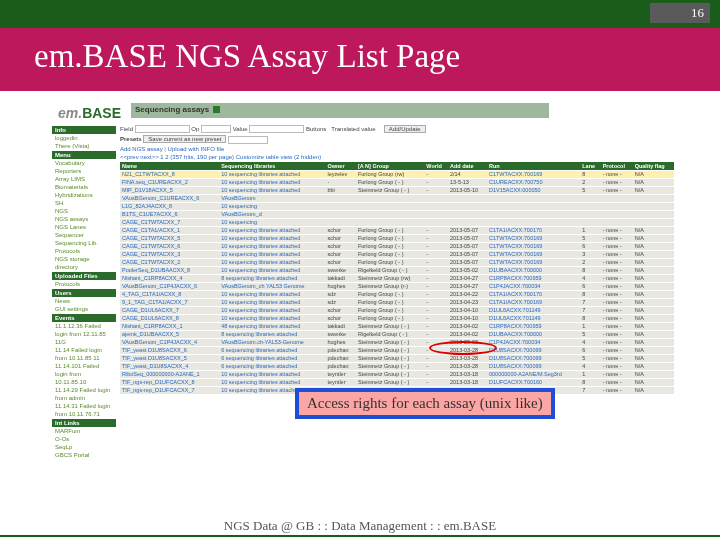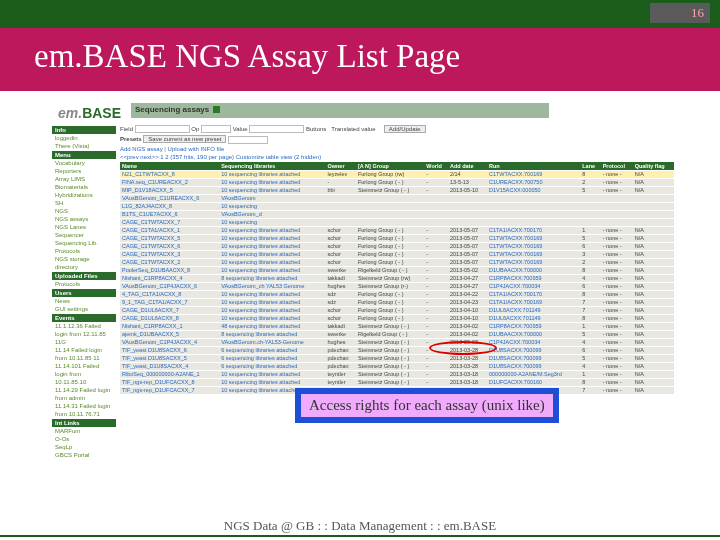--- a/index.html
+++ b/index.html
@@ -1,19 +1,19 @@
 <!DOCTYPE html>
 <html><head>
 <meta charset="utf-8">
 <style>
   * { margin: 0; padding: 0; box-sizing: border-box; }
   body { width: 720px; height: 540px; font-family: "Times New Roman", serif; background: #fff; overflow: hidden; position: relative; }
   .slide { width: 720px; height: 540px; position: relative; }
   .topbar { width: 100%; height: 28px; background: #1a5d1a; position: relative; }
-  .pagenum-box { position: absolute; right: 10px; top: 3px; width: 60px; height: 20px; background: #5a5a5a; color: #fca5a5; text-align: right; padding-right: 6px; font-size: 13px; line-height: 20px; }
+  .pagenum-box { position: absolute; right: 10px; top: 3px; width: 60px; height: 20px; background: #5a5a5a; color: #ffffff; text-align: right; padding-right: 6px; font-size: 13px; line-height: 20px; }
   .titlebar { background: #be185d; color: #fff; font-size: 33px; padding: 10px 34px 16px 34px; font-weight: normal; }
   .gap { height: 8px; background: #fff; }
 
   .emb { padding: 4px 46px 4px 52px; font-family: Verdana, Arial, sans-serif; font-size: 7px; position: relative; }
   .emb-logo { font-size: 14px; font-weight: bold; color: #333; display: inline-block; padding: 2px 6px; }
   .emb-logo .em { color: #888; font-style: italic; }
   .emb-logo .base { color: #2a6a2a; }
   .emb-head { display: inline-block; background: #9db89d; width: 418px; height: 15px; vertical-align: top; margin-left: 2px; color: #333; font-size: 8px; font-weight: bold; padding: 2px 4px; }
   .emb-head .dot { display: inline-block; width: 7px; height: 7px; background: #2a7a2a; margin-left: 4px; vertical-align: middle; }
 
@@ -28,21 +28,21 @@
   .filterrow .btn { display: inline-block; background: #eee; border: 1px solid #aaa; padding: 0 4px; font-size: 6px; }
   .hint { font-size: 6px; color: #6a9a3a; margin-bottom: 2px; }
   .hint .lnk { color: #2a6ac0; }
 
   table.tbl { border-collapse: collapse; width: 100%; font-size: 5.5px; }
   .tbl th { background: #2a6a2a; color: #fff; text-align: left; padding: 1px 2px; font-weight: bold; }
   .tbl td { background: #e8e8e0; padding: 0.5px 2px; color: #444; border-top: 1px solid #fff; white-space: nowrap; overflow: hidden; }
   .tbl td.lnk { color: #2a6ac0; }
   .tbl tr.hl td { background: #fff0b0; }
 
-  .callout { position: absolute; left: 295px; top: 289px; background: #f0abfc; border: 6px solid #1d4ed8; padding: 3px 8px; font-family: "Times New Roman", serif; font-size: 15px; color: #333; z-index: 10; }
+  .callout { position: absolute; left: 295px; top: 289px; background: #fca5a5; border: 4px solid #1d4ed8; padding: 3px 8px; font-family: "Times New Roman", serif; font-size: 15px; color: #333; z-index: 10; }
   .redcirc { position: absolute; left: 429px; top: 242px; width: 68px; height: 14px; border: 2px solid #d00; border-radius: 50%; z-index: 9; }
 
   .footer { position: absolute; bottom: 6px; width: 100%; text-align: center; font-size: 13px; color: #555; }
   .footline { position: absolute; bottom: 3px; left: 0; width: 100%; height: 2px; background: #1a5d1a; }
 </style>
 </head>
 <body>
 
 <div class="slide">
   <div class="topbar">

